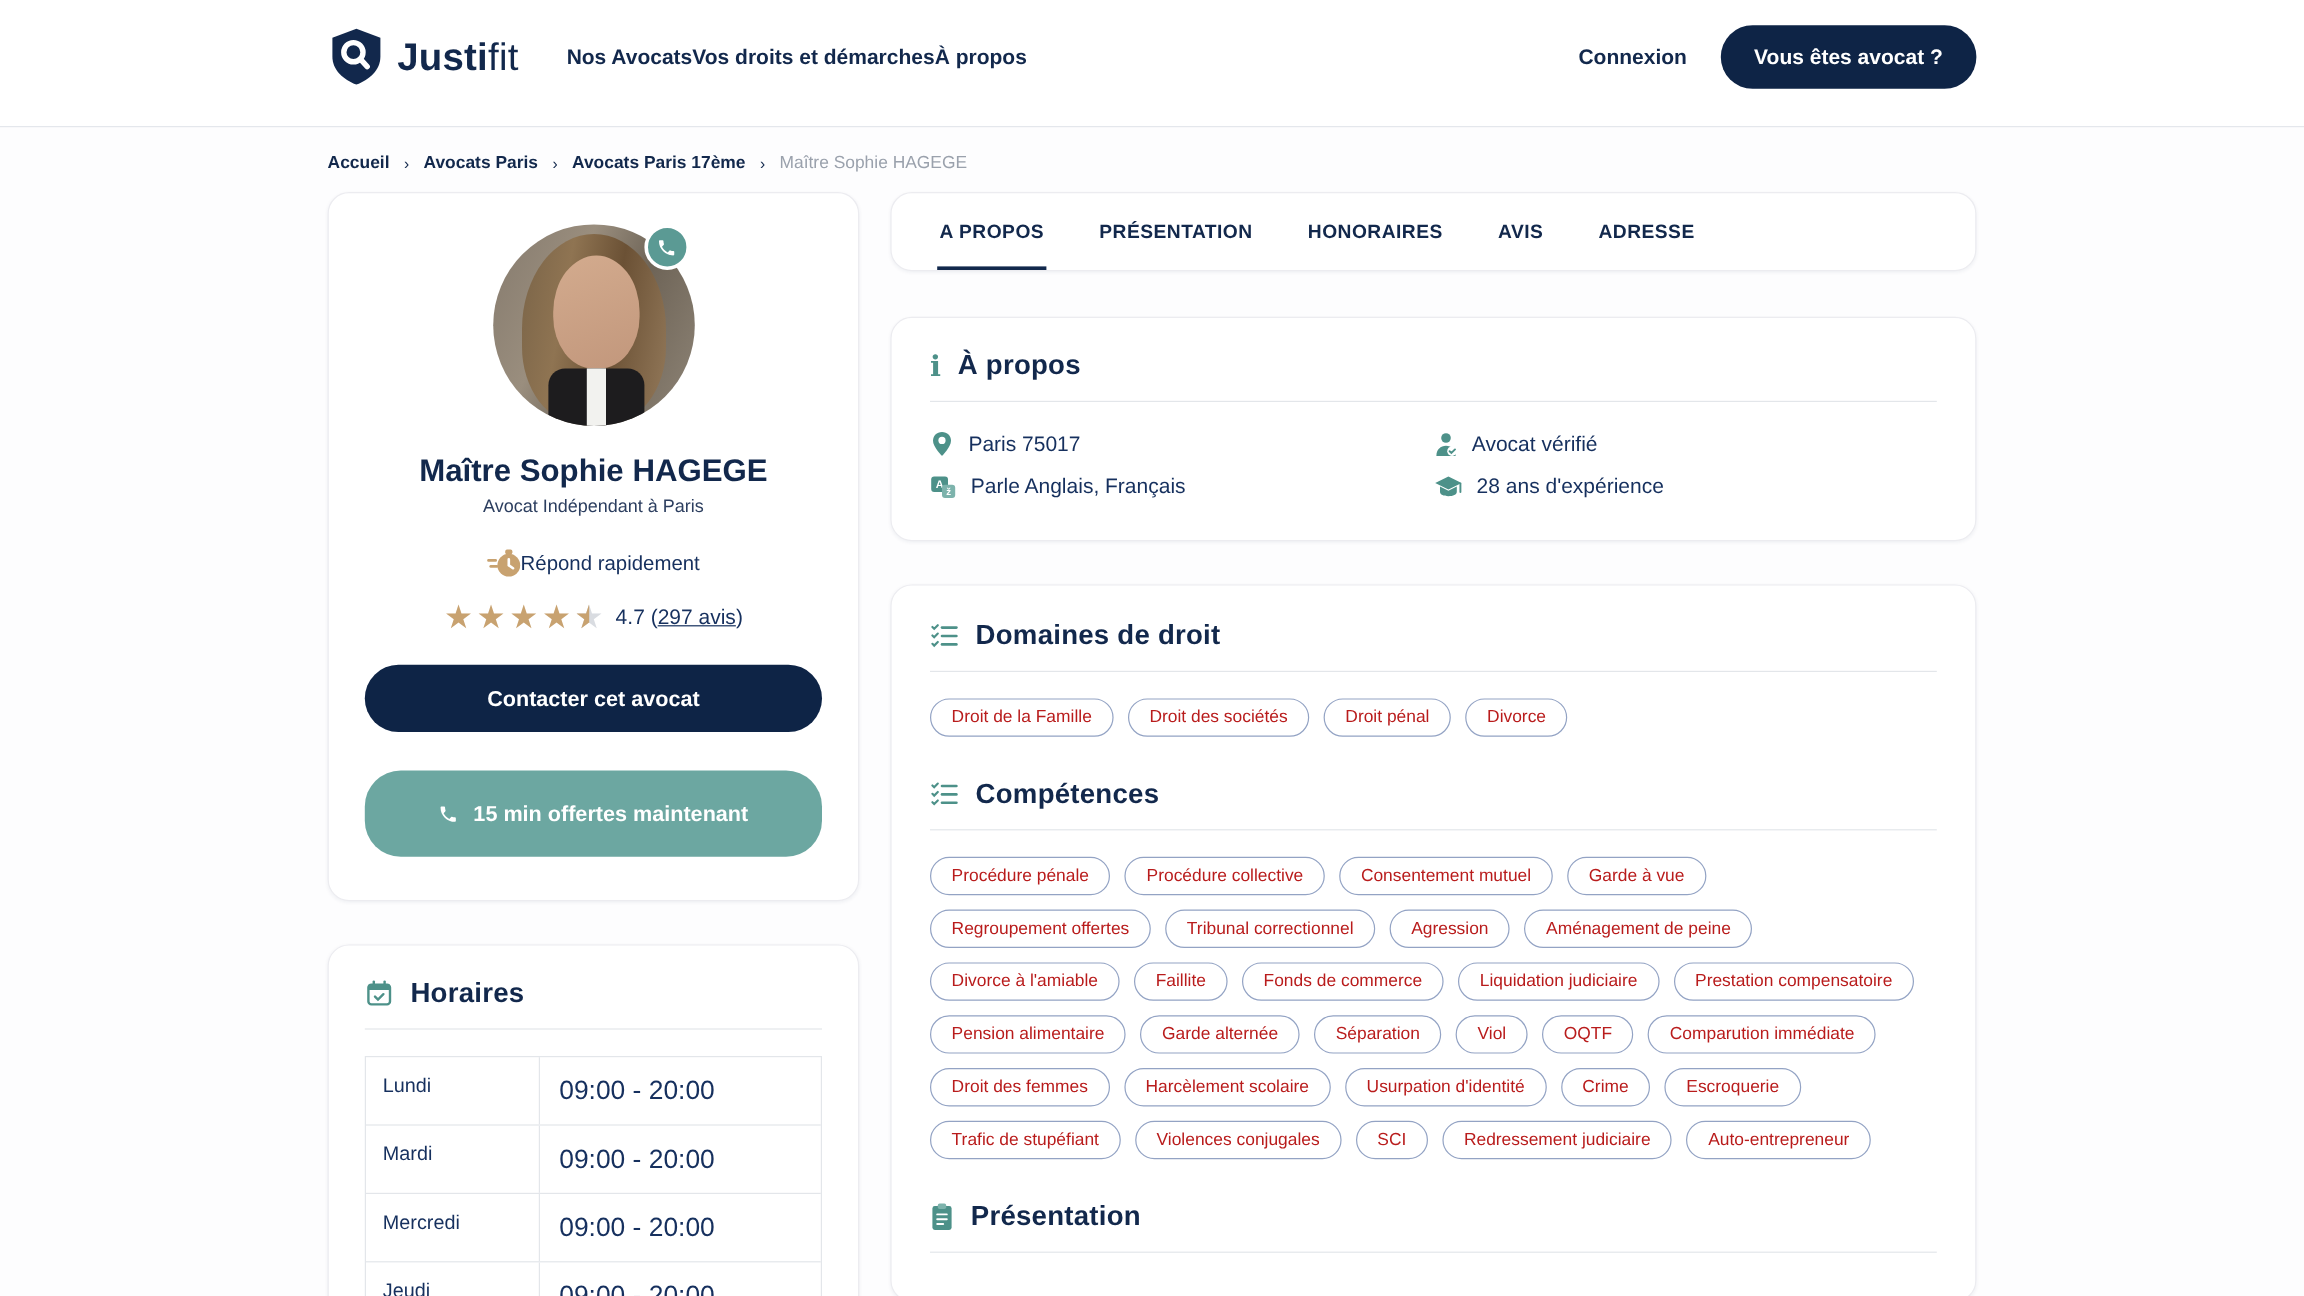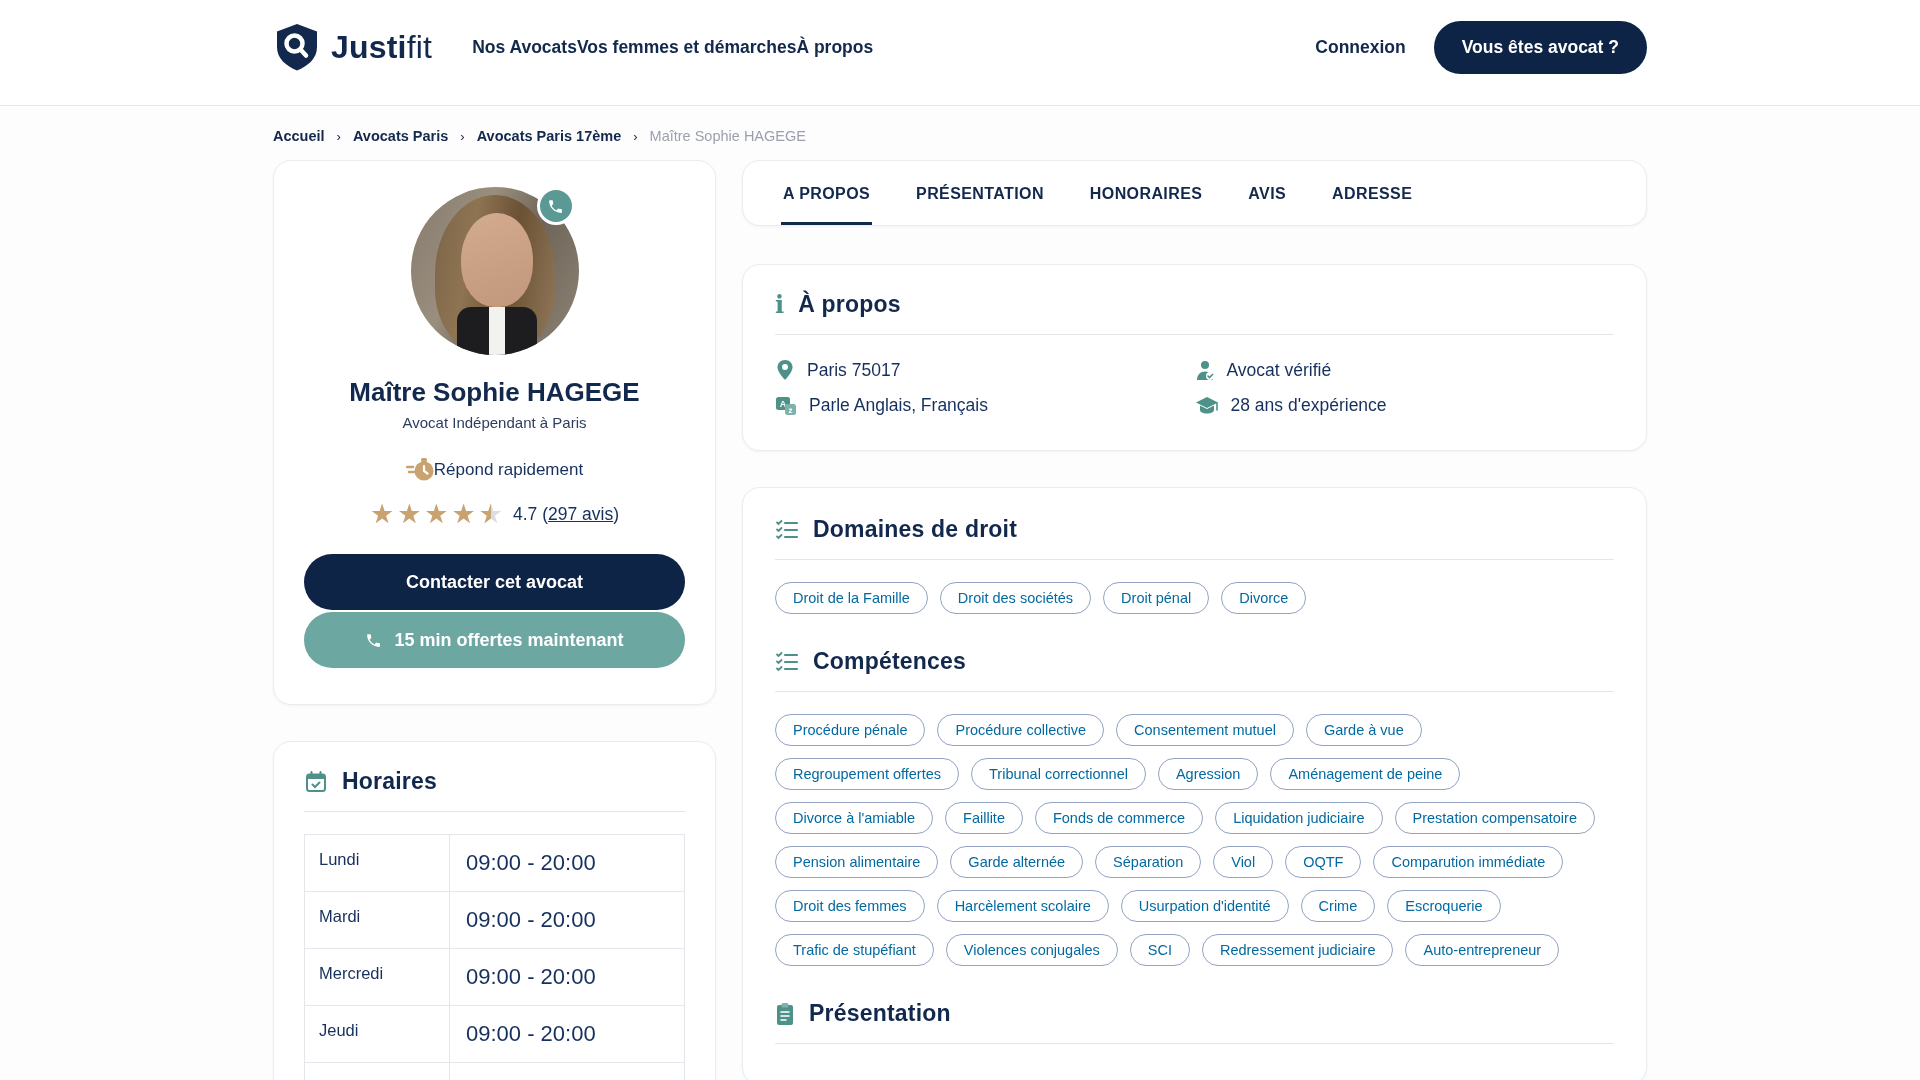--- a/index.html
+++ b/index.html
@@ -57,22 +57,22 @@
   .rating { display:flex; align-items:center; justify-content:center; gap:10px; margin-top:18px; }
   .stars { display:flex; gap:3px; font-size:27px; line-height:1; color:#c8a270; }
   .star { color:#c8a270; }
   .star-half { position:relative; color:#d9dce1; }
   .star-half .half-fill { position:absolute; left:0; top:0; width:52%; overflow:hidden; color:#c8a270; }
   .rating-text { font-size:17.5px; color:#16305e; }
   .avis-link { text-decoration:underline; cursor:pointer; color:#16305e; }
   .contact-btn { width:100%; margin-top:26px; background:#0e2446; color:#fff; border:none;
     border-radius:30px; height:56px; font-size:18px; font-weight:700; cursor:pointer;
     font-family:"Liberation Sans", sans-serif; }
-  .offer-btn { width:100%; margin-top:2px; background:#6ca7a1; color:#fff; border:none;
-    border-radius:30px; height:56px; font-size:18px; font-weight:700; cursor:pointer;
+  .offer-btn { width:100%; margin-top:32px; background:#6ca7a1; color:#fff; border:none;
+    border-radius:30px; height:72px; font-size:18px; font-weight:700; cursor:pointer;
     display:flex; align-items:center; justify-content:center; gap:12px;
     font-family:"Liberation Sans", sans-serif; }
 
   
   .horaires-card { padding:26px 30px 30px; }
   .section-head { display:flex; align-items:center; gap:14px; }
   .section-head h2 { font-size:23px; font-weight:700; color:#12284c; letter-spacing:.2px; }
   .rule { border:none; border-top:1px solid #e3e6ea; margin:16px 0 0; }
   .sched { margin-top:22px; border:1px solid #e3e6ea; }
   .sched-row { display:flex; border-bottom:1px solid #e3e6ea; }
@@ -93,41 +93,41 @@
   .details-col { flex:1; display:flex; flex-direction:column; gap:14px; }
   .detail-item { display:flex; align-items:center; gap:12px; font-size:17.5px; color:#16305e; }
   .info-i { font-family:"DejaVu Serif", serif; font-weight:700; font-size:24px; color:#4d9189; line-height:1; }
 
   
   .content-card { padding:28px 32px 40px; }
   .section { margin-bottom:34px; }
   .section:last-child { margin-bottom:0; }
   .chips { display:flex; flex-wrap:wrap; gap:12px 12px; margin-top:22px; }
   .chip { border:1px solid #93a3c4; border-radius:999px; padding:7px 17px; font-size:14.5px;
-    color:#0369a1; cursor:pointer; background:#fff; white-space:nowrap; }
+    color:#b91c1c; cursor:pointer; background:#fff; white-space:nowrap; }
   .icon { flex:0 0 auto; display:inline-flex; }
 </style>
 </head>
 <body>
 
 <header class="site-header">
   <div class="container header-inner">
     <div class="logo">
       <span class="icon">
         <svg width="48" height="50" viewBox="0 0 48 50">
           <path d="M24 2 L44 9.5 V25 C44 36.5 35 44 24 48.5 C13 44 4 36.5 4 25 V9.5 Z" fill="#12284c"></path>
           <circle cx="21.5" cy="21.5" r="8" fill="none" stroke="#fff" stroke-width="4.5"></circle>
           <line x1="27.5" y1="27.5" x2="33" y2="33.5" stroke="#fff" stroke-width="4.5" stroke-linecap="round"></line>
         </svg>
       </span>
       <span class="logo-text"><b>Justi</b><span>fit</span></span>
     </div>
     <nav class="main-nav">
         <a class="nav-link">Nos Avocats</a>
-        <a class="nav-link">Vos femmes et démarches</a>
+        <a class="nav-link">Vos droits et démarches</a>
         <a class="nav-link">À propos</a>
       </nav>
     <div class="header-right">
       <a class="connexion">Connexion</a>
       <button class="avocat-btn">Vous êtes avocat ?</button>
     </div>
   </div>
 </header>
 
 <div class="container">

